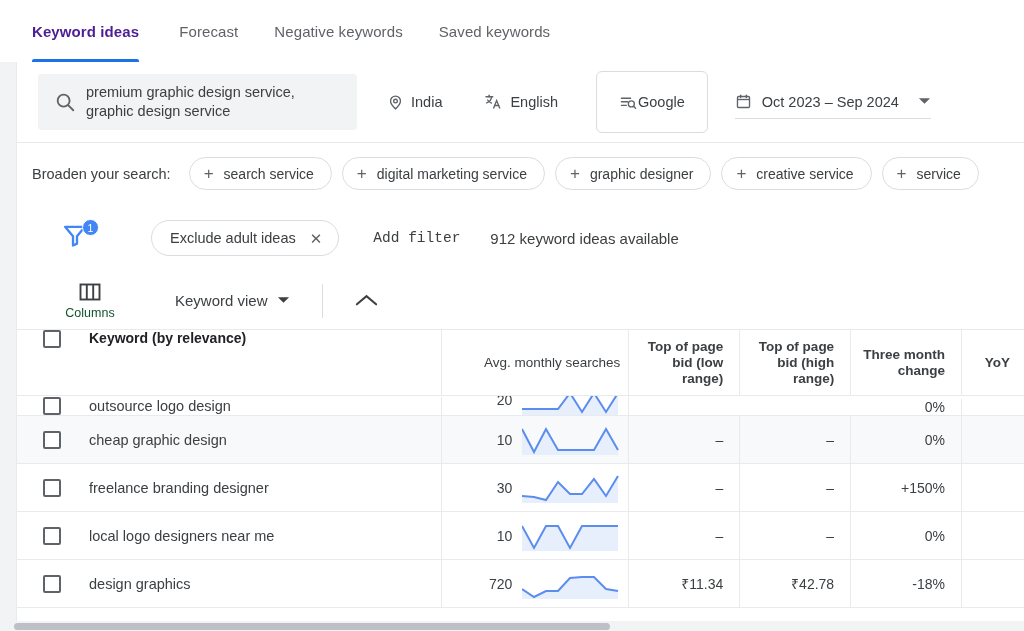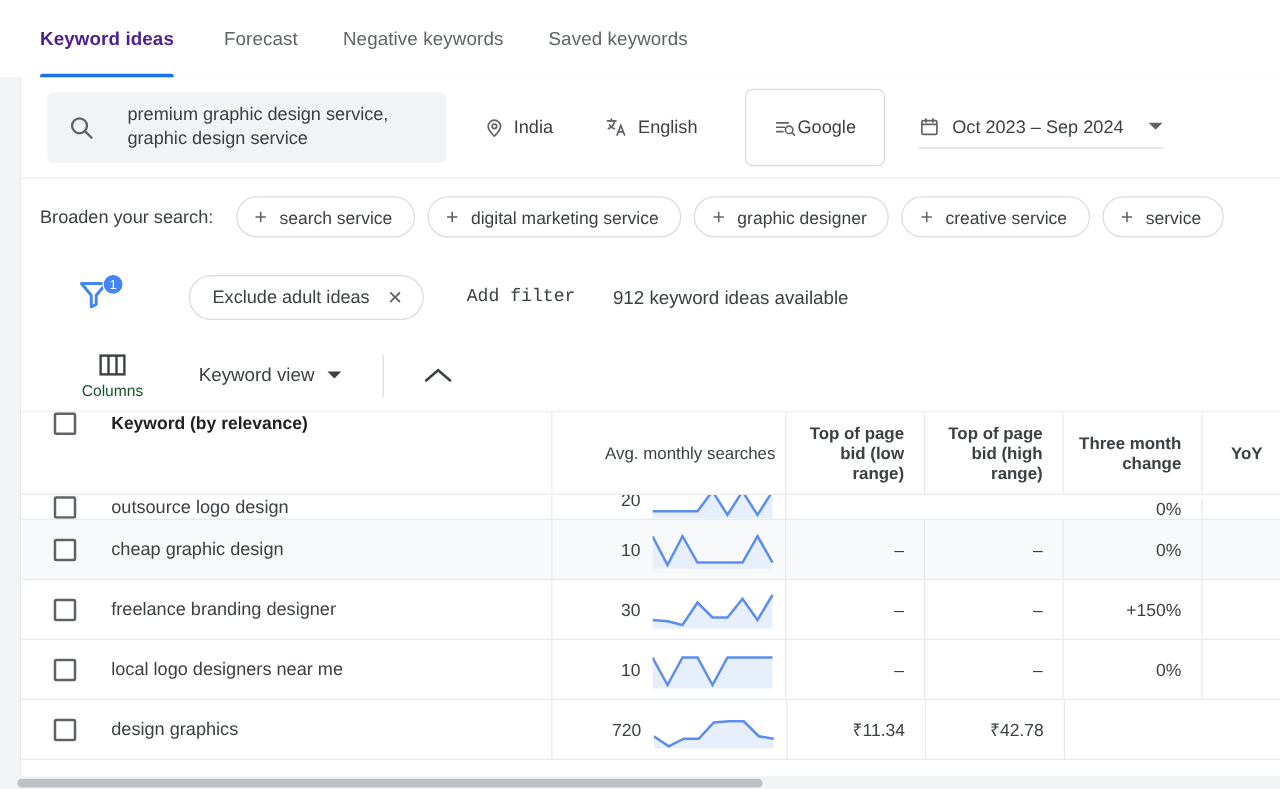--- a/index.html
+++ b/index.html
@@ -34,21 +34,21 @@
     position: absolute; top: 62px; left: 16px; width: 1008px; height: 569px;
     background: #ffffff; border-left: 1px solid #e8eaed;
   }
 
   
   .searchrow {
     position: relative; height: 81px; display: flex; align-items: center;
     padding-left: 21px; border-bottom: 1px solid #e8eaed;
   }
   .searchbox {
-    display: flex; align-items: center; gap: 26px;
+    display: flex; align-items: center; gap: 10px;
     width: 319px; height: 56px; background: #f1f3f4; border-radius: 4px;
     padding: 0 16px; cursor: text;
   }
   .search-icon { flex: 0 0 auto; color: #5f6368; display:block; }
   .search-text {
     font-size: 14.5px; color: #3c4043; line-height: 19px; max-width: 300px;
   }
   .meta-item {
     display: flex; align-items: center; gap: 7px;
     font-size: 14.5px; color: #3c4043; cursor: pointer; white-space: nowrap;
@@ -110,21 +110,21 @@
   .viewrow {
     height: 58px; display: flex; align-items: center; padding-left: 44px;
     border-bottom: 1px solid #e8eaed;
   }
   .columns-btn {
     display: flex; flex-direction: column; align-items: center; gap: 3px;
     cursor: pointer; width: 58px;
   }
   .columns-label { font-size: 12.5px; color: #14532d; }
   .kwview {
-    margin-left: 40px; display: flex; align-items: center; gap: 9px;
+    margin-left: 56px; display: flex; align-items: center; gap: 9px;
     font-size: 15px; color: #3c4043; cursor: pointer; white-space: nowrap;
   }
   .vdivider { margin-left: 32px; width: 1px; height: 34px; background: #dadce0; }
   .collapse-btn { margin-left: 31px; cursor: pointer; display:block; }
 
   
   .table { position: relative; width: 100%; }
   .thead {
     display: flex; height: 66px; border-bottom: 1px solid #e8eaed; background: #fff;
   }
@@ -463,20 +463,23 @@
               <polyline fill="none" stroke="#5b8def" stroke-width="2" points="0,20 12,28 24,22 36,22 48,9 60,8 72,8 84,20 96,22"></polyline>
             </svg>
           </div>
         </div>
         <div class="c-bidl">
           <span class="num">₹11.34</span>
         </div>
         <div class="c-bidh">
           <span class="num">₹42.78</span>
         </div>
+        <div class="c-3mo">
+          <span class="num">-18%</span>
+        </div>
         <div class="c-yoy">
           <span class="num"></span>
         </div>
       </div>
 
     </div>
   </div>
 
   <div class="hscroll">
     <div class="thumb"></div>

